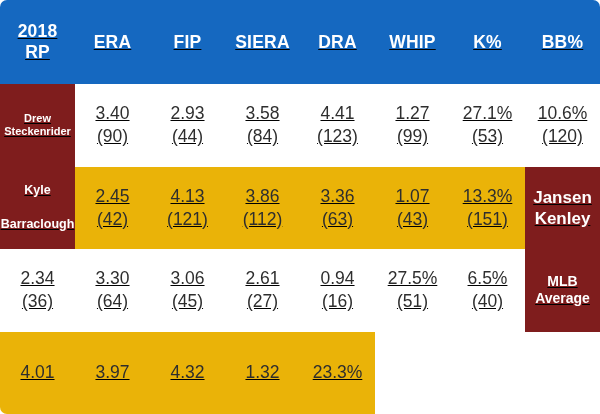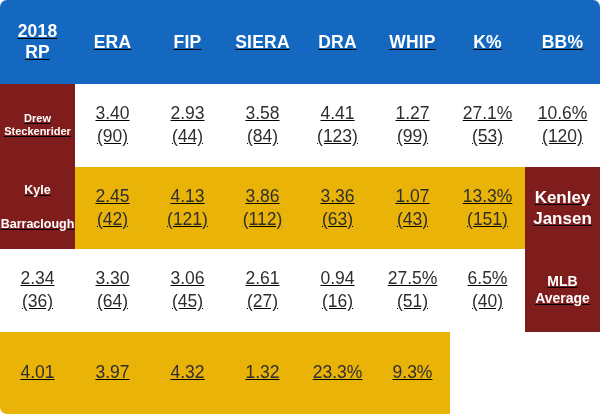--- a/index.html
+++ b/index.html
@@ -134,22 +134,22 @@
   <div class="cell data row-gray">
     <span class="val">1.07</span>
     <span class="rank">(43)</span>
   </div>
   <div class="cell data row-gray">
     <span class="val">13.3%</span>
     <span class="rank">(151)</span>
   </div>
 
   <div class="cell rowhdr sz-lg">
+    <span class="line">Jansen</span>
     <span class="line">Kenley</span>
-    <span class="line">Jansen</span>
   </div>
   <div class="cell data row-white">
     <span class="val">2.34</span>
     <span class="rank">(36)</span>
   </div>
   <div class="cell data row-white">
     <span class="val">3.30</span>
     <span class="rank">(64)</span>
   </div>
   <div class="cell data row-white">
@@ -185,17 +185,14 @@
   </div>
   <div class="cell data row-gray">
     <span class="val">4.32</span>
   </div>
   <div class="cell data row-gray">
     <span class="val">1.32</span>
   </div>
   <div class="cell data row-gray">
     <span class="val">23.3%</span>
   </div>
-  <div class="cell data row-gray">
-    <span class="val">9.3%</span>
-  </div>
 
 </div>
 
 </body></html>

